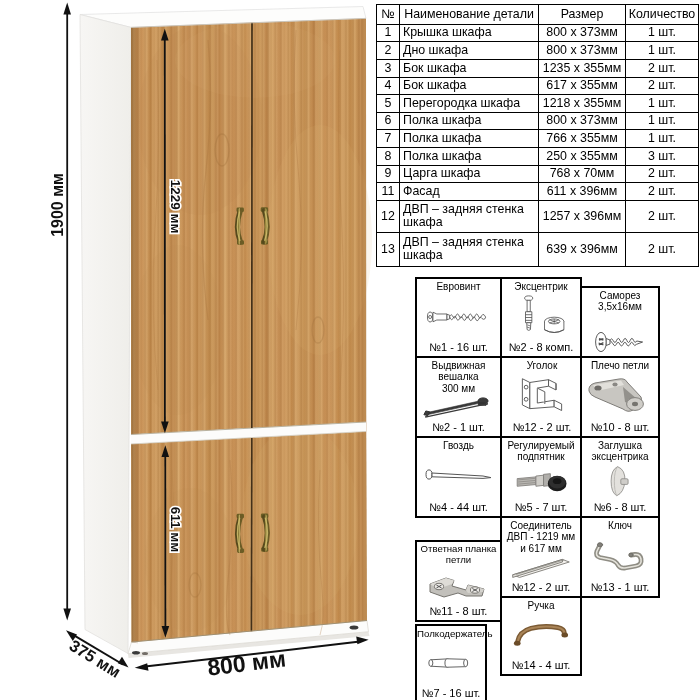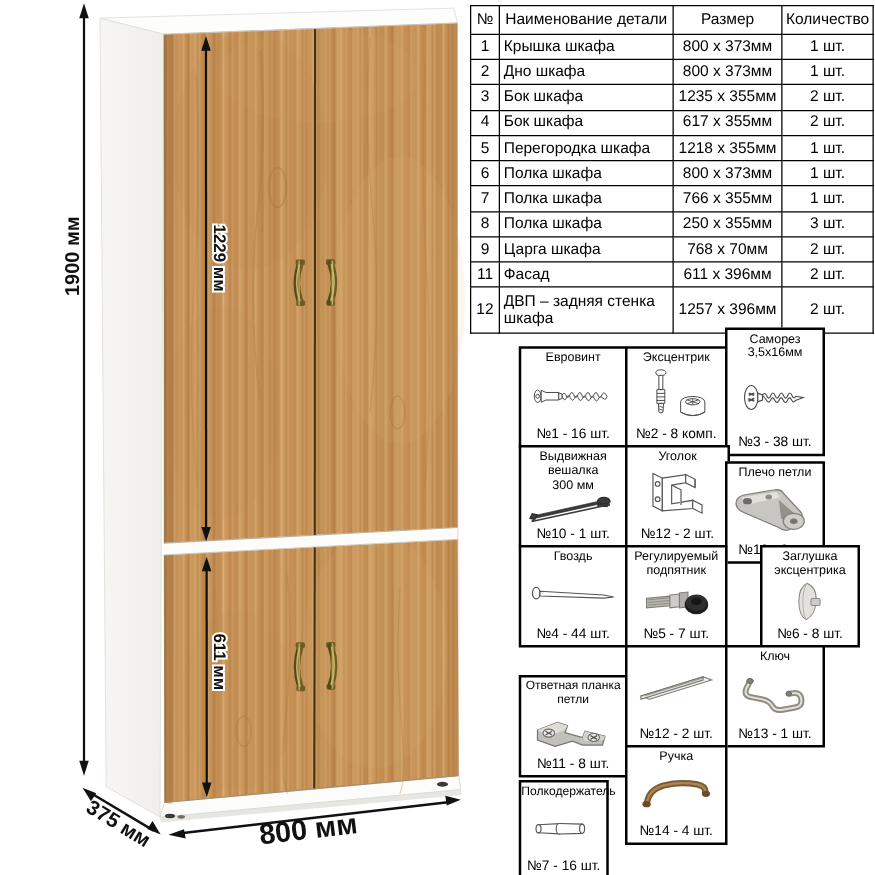--- a/index.html
+++ b/index.html
@@ -256,20 +256,26 @@
           <td>Фасад</td>
           <td class="c">611 х 396мм</td>
           <td class="c">2 шт.</td>
         </tr>
   <tr style="height:29px">
           <td class="c">12</td>
           <td>ДВП – задняя стенка шкафа</td>
           <td class="c">1257 х 396мм</td>
           <td class="c">2 шт.</td>
         </tr>
+  <tr style="height:31px">
+          <td class="c">13</td>
+          <td>ДВП – задняя стенка шкафа</td>
+          <td class="c">639 х 396мм</td>
+          <td class="c">2 шт.</td>
+        </tr>
 </tbody>
     </table>
 </div>
 
 <div id="grid">
 
   <div class="cell" style="left:415px;top:277px;width:87px;height:81px;">
     <div class="t">Евровинт</div>
     <div class="ic">
         <svg width="74" height="16" viewBox="0 0 76 18">
@@ -302,21 +308,21 @@
         <path d="M41,30 v9.5 q11,6.2 22,0 v-9.5" fill="#fff"></path>
         <path d="M41,39.5 q11,6.2 22,0" fill="none"></path>
         <ellipse cx="52" cy="30" rx="6.6" ry="2.8" fill="none"></ellipse>
         <path d="M46.5,28.2 l11,3.6 M57.5,28.2 l-11,3.6 M52,27.2 v5.6" stroke-width="0.8"></path>
       </g>
     </svg>
       </div>
     <div class="n">№2 - 8 комп.</div>
   </div>
 
-  <div class="cell" style="left:580px;top:262px;width:80px;height:103px;align-items:center;">
+  <div class="cell" style="left:580px;top:286px;width:80px;height:103px;align-items:center;">
     <div class="t">Саморез<br>3,5х16мм</div>
     <div class="ic">
         <svg width="52" height="24" viewBox="0 0 52 24">
       <g stroke="#4a4a4a" stroke-width="0.9" fill="#fff">
         <ellipse cx="7" cy="12" rx="5.4" ry="9.6"></ellipse>
         <path d="M5,8.6 l4.4,1.6 M9.4,8.6 l-4.4,1.6 M4.6,13 l4.8,1.8 M9.4,12.6 l-4.6,2.4" stroke-width="1.3"></path>
         <path d="M12.2,8.5 L16,10 L16,14 L12.2,15.5 Z"></path>
         <path d="M16,10.2 q1.6,-2.8 3.2,0.2 q1.7,4.2 3.4,0 q1.7,-4 3.4,0 q1.7,4.2 3.4,0 q1.7,-4 3.4,0 q1.7,4.2 3.4,0 q1.7,-4 3.4,0 q1.5,3.6 3,0.6 l6,1 -6.3,2.4 q-1.6,2.6 -3,-0.4 q-1.7,-3.6 -3.4,0.4 q-1.7,3.2 -3.4,-0.4 q-1.7,-3.6 -3.4,0.4 q-1.7,3.2 -3.4,-0.4 q-1.7,-3.6 -3.4,0.4 q-1.6,2.8 -3.3,-0.6 Z"></path>
       </g>
     </svg>
@@ -331,42 +337,42 @@
       <g stroke="#2d2d2d" fill="#3a3a3a">
         <path d="M8,18 L62,6 L62,8.4 L8,20.4 Z" stroke-width="0.6"></path>
         <path d="M3.5,20.5 L5.5,16.6 L9.5,17.5 L7.5,21.4 Z"></path>
         <ellipse cx="65" cy="6.2" rx="5.2" ry="3.2"></ellipse>
         <rect x="60" y="8.4" width="8" height="2.2" rx="1"></rect>
         <path d="M5,23 L70,9" stroke="#3a3a3a" stroke-width="1.3" fill="none"></path>
         <path d="M5,23 L8,20.5 M70,9 L67,11" stroke="#3a3a3a" stroke-width="1.1" fill="none"></path>
       </g>
     </svg>
       </div>
-    <div class="n">№10 - 1 шт.</div>
+    <div class="n">№2 - 1 шт.</div>
   </div>
 
   <div class="cell" style="left:500px;top:356px;width:84px;height:82px;">
     <div class="t">Уголок</div>
     <div class="ic">
         <svg width="62" height="43" viewBox="0 0 66 46">
       <g stroke="#555" stroke-width="1" fill="#fff">
         <path d="M12,4 L20,8 L20,36 L12,32 Z"></path>
         <circle cx="16" cy="13" r="2"></circle>
         <circle cx="16" cy="26" r="2"></circle>
         <path d="M20,8 L40,5 L40,12 L28,14 L28,30 L46,27 L46,34 L20,36 Z"></path>
         <path d="M40,5 L48,9 L48,16 L40,12 Z"></path>
         <path d="M46,27 L54,31 L54,38 L46,34 Z"></path>
         <path d="M48,9 L48,16 M28,14 L36,18 L36,31"></path>
       </g>
     </svg>
       </div>
     <div class="n">№12 - 2 шт.</div>
   </div>
 
-  <div class="cell" style="left:580px;top:356px;width:80px;height:82px;margin-top:13px;">
+  <div class="cell" style="left:580px;top:356px;width:80px;height:82px;">
     <div class="t">Плечо петли</div>
     <div class="ic">
         <svg width="70" height="42" viewBox="0 0 70 42">
       <g>
         <path d="M4,16 Q3,10 10,8 L34,4 Q40,3 42,7 L56,22 Q58,26 55,30 L48,35 Q43,38 38,34 L10,22 Q5,20 4,16 Z" fill="#c8c6c1" stroke="#7e7c78" stroke-width="1"></path>
         <path d="M8,10 L36,5.5 L39,10 L12,16 Z" fill="#e2e0db"></path>
         <ellipse cx="13" cy="13" rx="3.6" ry="2.6" fill="#6e6c68"></ellipse>
         <ellipse cx="30" cy="9.5" rx="2.6" ry="2" fill="#8a8884"></ellipse>
         <path d="M38,12 L52,24 L49,31 L40,27 Z" fill="#93918c"></path>
         <ellipse cx="50" cy="29" rx="8.4" ry="6.4" fill="#cfcdc8" stroke="#82807c"></ellipse>
@@ -401,21 +407,21 @@
         <path d="M39,11 l8,-0.8 v14 l-8,0.8 z" fill="#b0aeaa" stroke="#7e7c78"></path>
         <ellipse cx="55" cy="22" rx="11" ry="9" fill="#1c1c1c"></ellipse>
         <ellipse cx="55" cy="20" rx="10" ry="7.5" fill="#2e2e2e"></ellipse>
         <ellipse cx="55" cy="19" rx="5" ry="3.4" fill="#161616"></ellipse>
       </g>
     </svg>
       </div>
     <div class="n">№5 - 7 шт.</div>
   </div>
 
-  <div class="cell" style="left:580px;top:436px;width:80px;height:82px;margin-left:28px;">
+  <div class="cell" style="left:580px;top:436px;width:80px;height:82px;">
     <div class="t">Заглушка<br>эксцентрика</div>
     <div class="ic">
         <svg width="42" height="34" viewBox="0 0 50 42">
       <g>
         <path d="M22,2 Q32,6 31,20 Q30,34 21,38 Q14,34 14,20 Q14,6 22,2 Z" fill="#e3e1dd" stroke="#8a8884" stroke-width="1"></path>
         <path d="M22,2 Q18,8 18,20 Q18,32 21,38" fill="none" stroke="#b5b3af" stroke-width="1"></path>
         <rect x="26" y="17" width="9" height="7" rx="1.5" fill="#cfcdc9" stroke="#8a8884"></rect>
       </g>
     </svg>
       </div>
@@ -434,20 +440,21 @@
         <path d="M14.4,15 l5.2,3 M19.6,15 l-5.2,3" stroke="#555" stroke-width="1"></path>
         <ellipse cx="53" cy="20" rx="4.6" ry="3.2" fill="#eceae6" stroke="#6e6c68" stroke-width="0.9"></ellipse>
         <path d="M50.4,18.5 l5.2,3 M55.6,18.5 l-5.2,3" stroke="#555" stroke-width="1"></path>
       </g>
     </svg>
       </div>
     <div class="n">№11 - 8 шт.</div>
   </div>
 
   <div class="cell" style="left:500px;top:516px;width:82px;height:82px;">
+    <div class="t">Соединитель<br>ДВП - 1219 мм<br>и 617 мм</div>
     <div class="ic">
         <svg width="68" height="24" viewBox="0 0 74 28">
       <g stroke="#77756f" stroke-width="1" fill="#f4f2ee">
         <path d="M4,22 L62,4 L70,7 L12,25 Z"></path>
         <path d="M4,22 L62,4 L62,7 L4,25 Z" fill="#e2e0da"></path>
         <path d="M8,21.5 L64,4.5" stroke-width="0.7"></path>
       </g>
     </svg>
       </div>
     <div class="n">№12 - 2 шт.</div>

